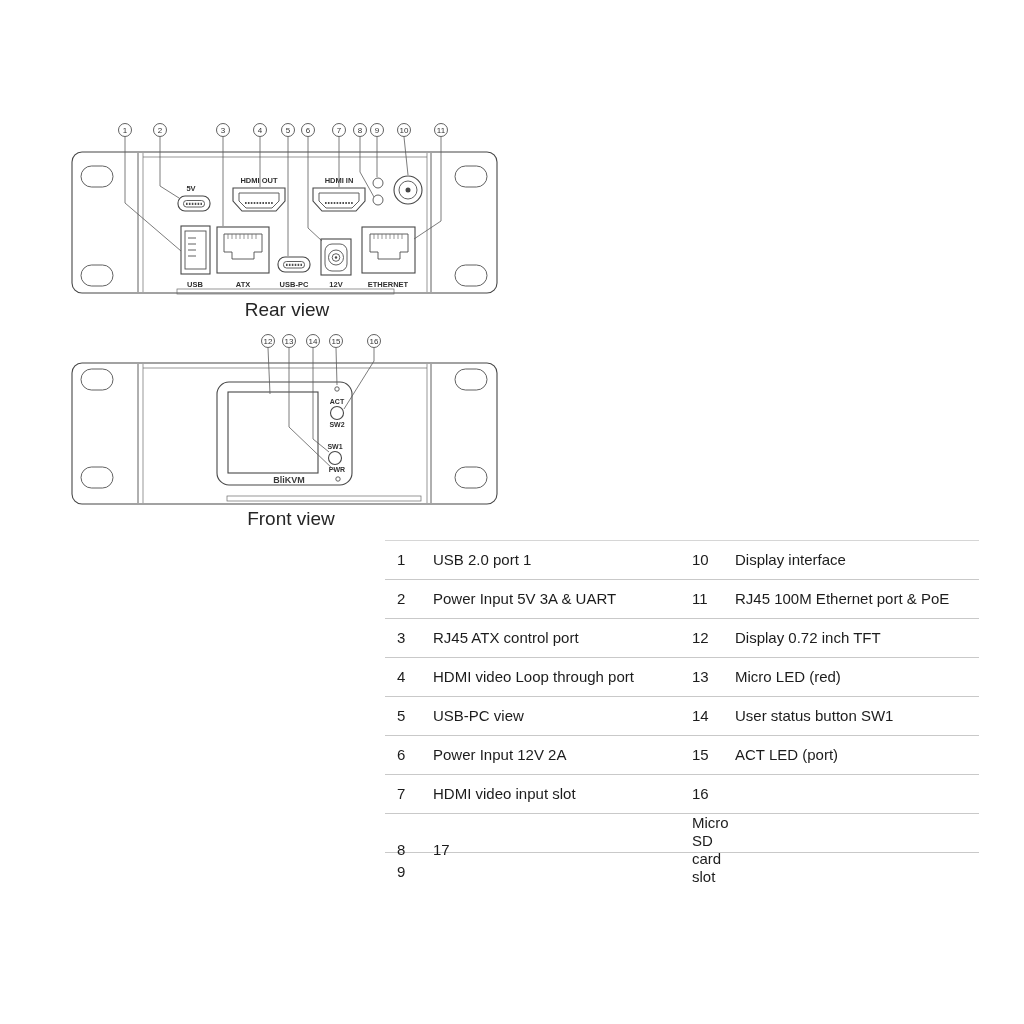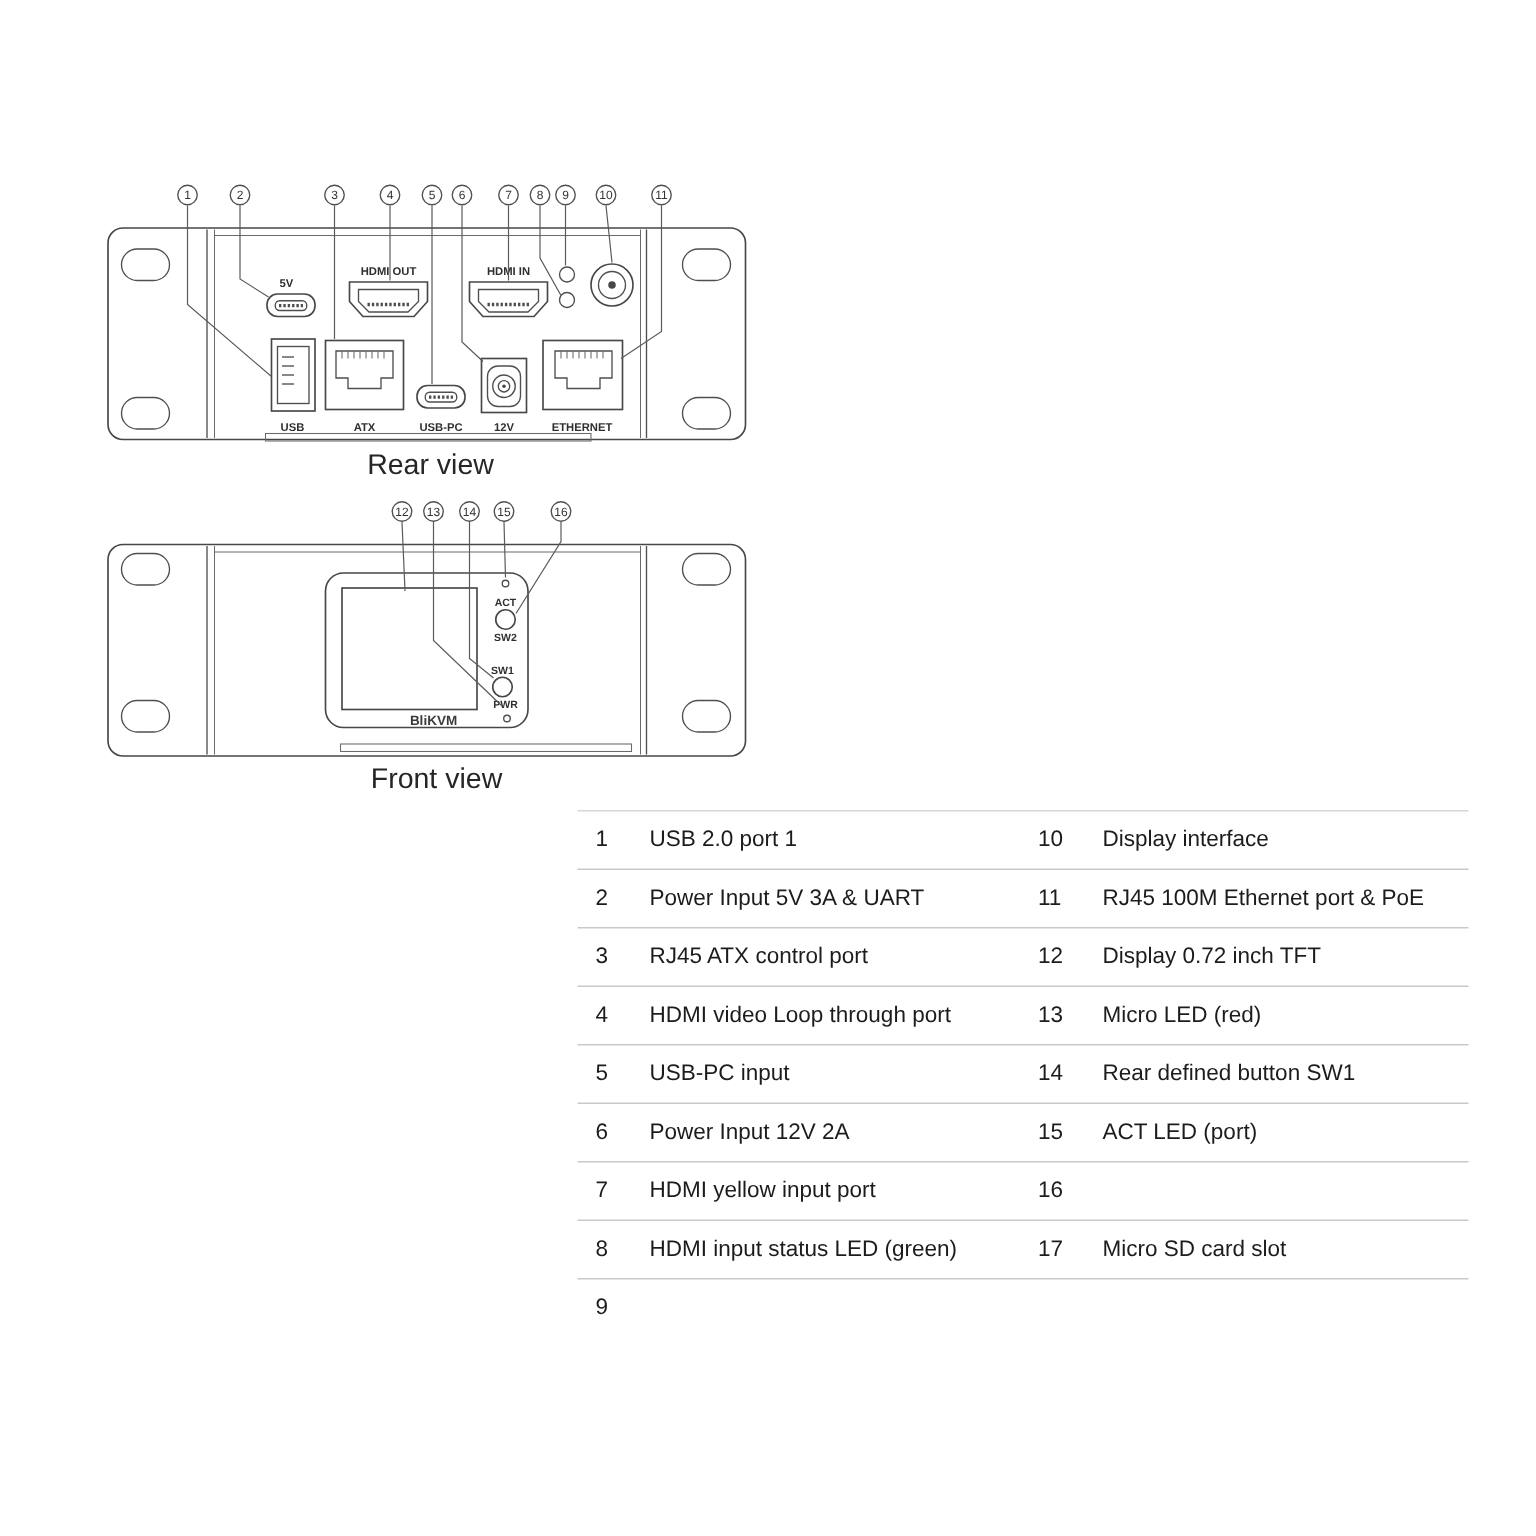--- a/index.html
+++ b/index.html
@@ -274,38 +274,37 @@
     <div class="legend-label">Display 0.72 inch TFT</div>
   </div>
   <div class="legend-row">
     <div class="legend-num">4</div>
     <div class="legend-label">HDMI video Loop through port</div>
     <div class="legend-num2">13</div>
     <div class="legend-label">Micro LED (red)</div>
   </div>
   <div class="legend-row">
     <div class="legend-num">5</div>
-    <div class="legend-label">USB-PC input</div>
+    <div class="legend-label">USB-PC view</div>
     <div class="legend-num2">14</div>
-    <div class="legend-label">Rear defined button SW1</div>
+    <div class="legend-label">User status button SW1</div>
   </div>
   <div class="legend-row">
     <div class="legend-num">6</div>
     <div class="legend-label">Power Input 12V 2A</div>
     <div class="legend-num2">15</div>
     <div class="legend-label">ACT LED (port)</div>
   </div>
   <div class="legend-row">
     <div class="legend-num">7</div>
-    <div class="legend-label">HDMI yellow input port</div>
+    <div class="legend-label">HDMI video input slot</div>
     <div class="legend-num2">16</div>
   </div>
   <div class="legend-row">
     <div class="legend-num">8</div>
-    <div class="legend-label">HDMI input status LED (green)</div>
     <div class="legend-num2">17</div>
     <div class="legend-label">Micro SD card slot</div>
   </div>
   <div class="legend-row last">
     <div class="legend-num">9</div>
     <div class="legend-num2"></div>
     <div class="legend-label"></div>
   </div>
 </div>
 

